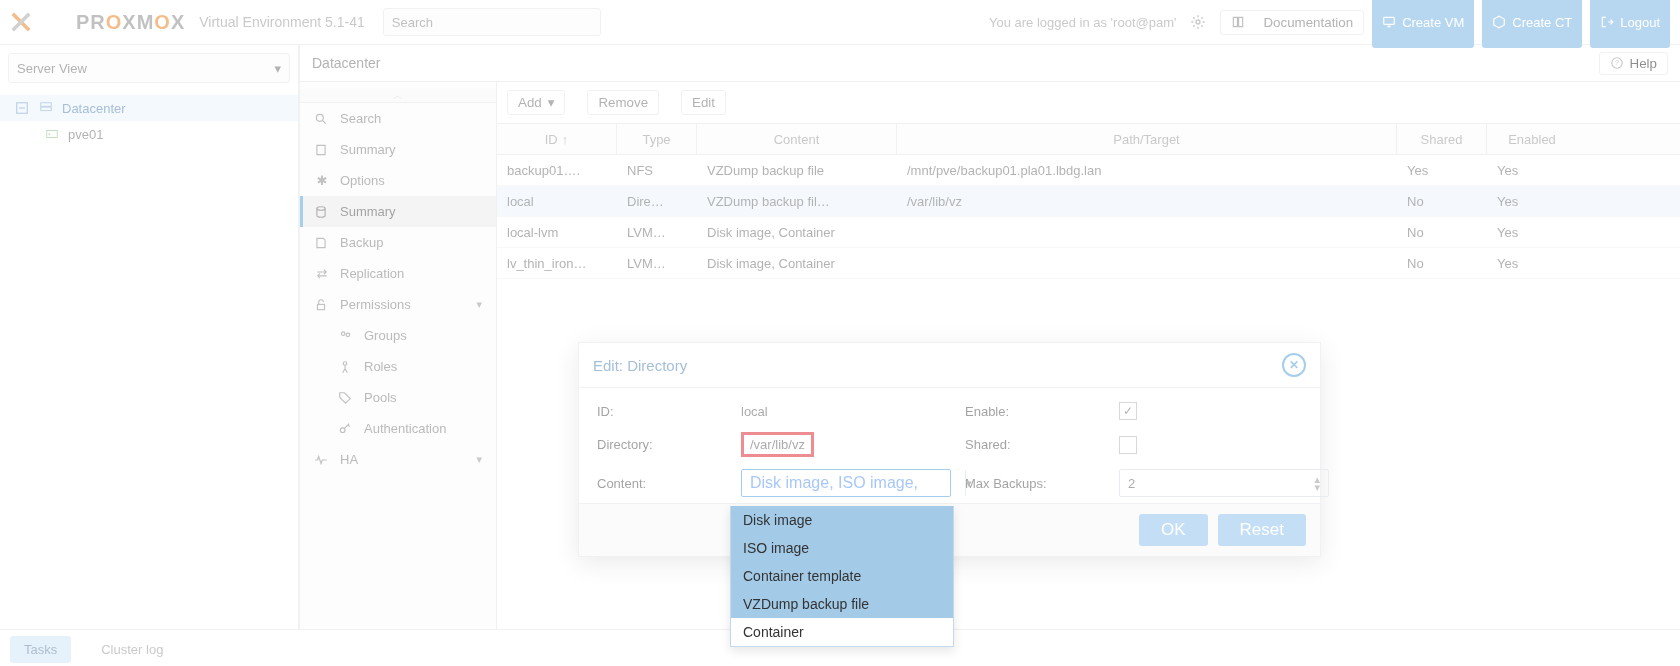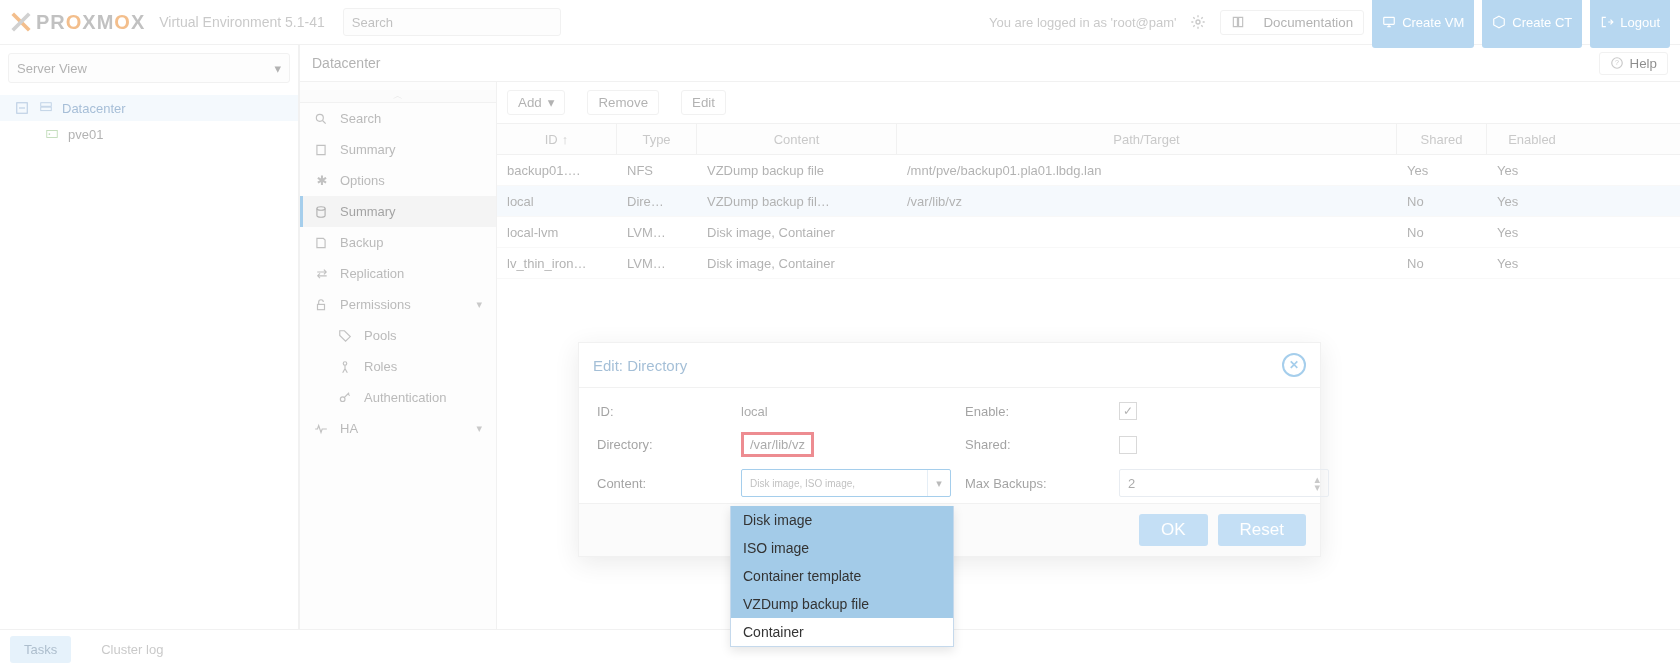--- a/index.html
+++ b/index.html
@@ -42,21 +42,21 @@
     border-bottom:1px solid var(--border);
     padding:0 10px;
     gap:8px;
   }
   .logo { display:flex; align-items:center; gap:4px; font-weight:bold; font-size:20px; color:#666; letter-spacing:1px;}
   .logo .x1 {
     width:22px;height:22px;
     display:inline-flex; align-items:center; justify-content:center;
   }
   .logo-text span.o { color:var(--orange); }
-  .logo-text { color:#777;}
+  .logo-text { color:#777;margin-left:40px;}
   .env { color:var(--text-muted); font-size:14px; margin-left:6px;}
   .hdr-search {
     margin-left:10px;
     width:200px;
     height:26px;
     border:1px solid var(--border);
     border-radius:3px;
     padding:0 8px;
     font-size:13px;
     background:#fafafa;
@@ -236,22 +236,22 @@
   }
   .combo {
     display:flex; align-items:center;
     border:1px solid var(--blue);
     border-radius:2px;
     height:26px;
     position:relative;
     z-index:60;
   }
   .combo input {
-    flex:1; border:none; padding:0 8px; font-size:10px; outline:none;
-    color:#737373; background:transparent;
+    flex:1; border:none; padding:0 8px; font-size:16px; outline:none;
+    color:#3b82f6; background:transparent;
   }
   .combo .caret {
     width:22px; height:100%;
     display:flex;align-items:center;justify-content:center;
     border-left:1px solid #c5d9ec;
     color:#666;
     font-size:11px;
   }
   .txtinput {
     border:1px solid #ccd6e0;
@@ -472,33 +472,42 @@
                   <rect x="6" y="11" width="12" height="9" fill="none" stroke="#777" stroke-width="2"></rect>
                   <path d="M8 11V7a4 4 0 0 1 8 0" fill="none" stroke="#777" stroke-width="2"></path>
                 </svg>
             </span>
             <span>Permissions</span>
             <span class="sm-caret">▾</span>
           </div>
           <div class="sm-item indent">
             <span class="sm-icon">
               <svg viewBox="0 0 24 24" width="14" height="14">
-                  <path d="M3 3h8l10 10-8 8L3 11z" fill="none" stroke="#777" stroke-width="2"></path>
-                </svg>
-            </span>
-            <span>Pools</span>
+                  <circle cx="9" cy="8" r="3" fill="none" stroke="#777" stroke-width="2"></circle>
+                  <circle cx="17" cy="10" r="3" fill="none" stroke="#777" stroke-width="2"></circle>
+                </svg>
+            </span>
+            <span>Groups</span>
           </div>
           <div class="sm-item indent">
             <span class="sm-icon">
               <svg viewBox="0 0 24 24" width="14" height="14">
                   <circle cx="12" cy="6" r="3" fill="none" stroke="#777" stroke-width="2"></circle>
                   <path d="M12 9v6M8 22l4-7 4 7" fill="none" stroke="#777" stroke-width="2"></path>
                 </svg>
             </span>
             <span>Roles</span>
+          </div>
+          <div class="sm-item indent">
+            <span class="sm-icon">
+              <svg viewBox="0 0 24 24" width="14" height="14">
+                  <path d="M3 3h8l10 10-8 8L3 11z" fill="none" stroke="#777" stroke-width="2"></path>
+                </svg>
+            </span>
+            <span>Pools</span>
           </div>
           <div class="sm-item indent">
             <span class="sm-icon">
               <svg viewBox="0 0 24 24" width="14" height="14">
                   <circle cx="8" cy="14" r="4" fill="none" stroke="#777" stroke-width="2"></circle>
                   <path d="M11 11l8-8M17 5l3 3" stroke="#777" stroke-width="2"></path>
                 </svg>
             </span>
             <span>Authentication</span>
           </div>

